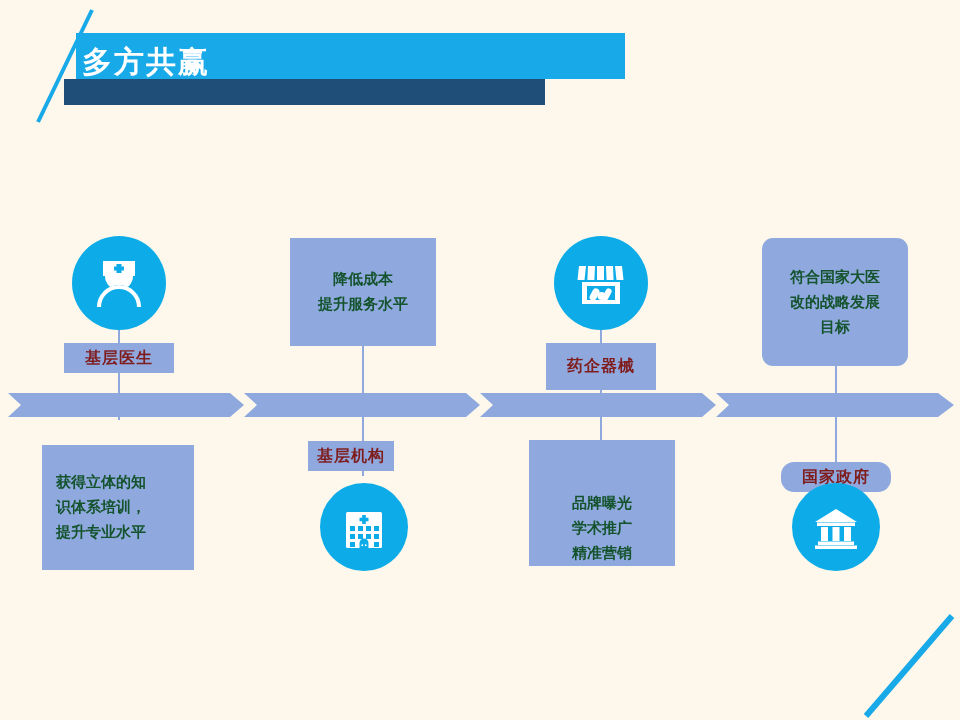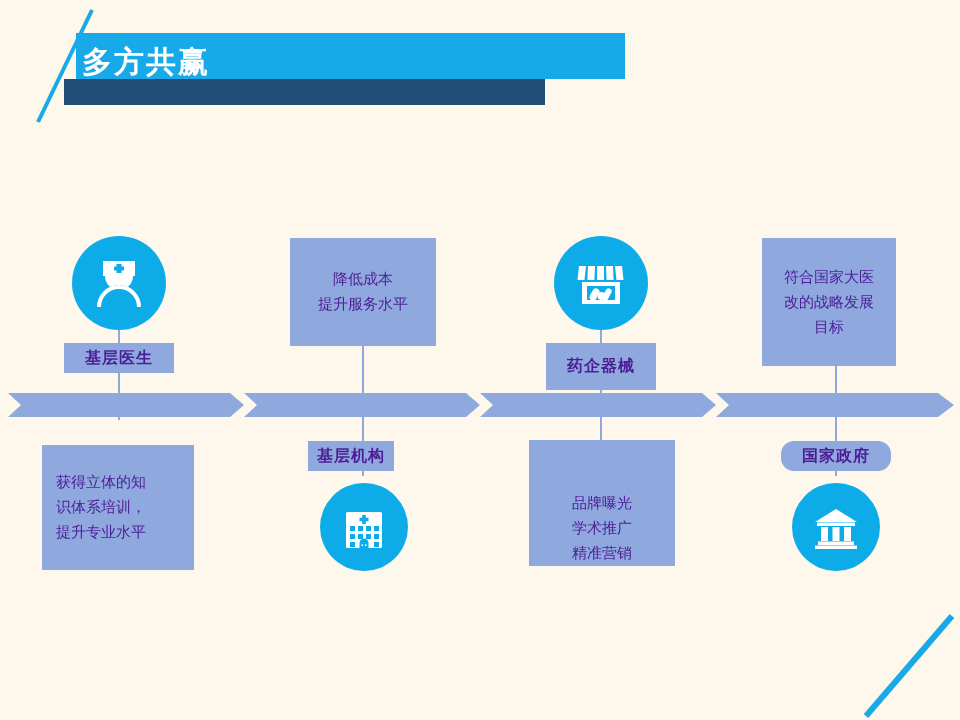--- a/index.html
+++ b/index.html
@@ -94,37 +94,37 @@
     display: flex;
     align-items: center;
     justify-content: center;
   }
   .circle-icon svg { display: block; }
 
   
   .chip {
     position: absolute;
     background: #8FA9DF;
-    color: #4c1d95;
+    color: #7f1d1d;
     font-size: 16px;
     font-weight: bold;
     letter-spacing: 1px;
     display: flex;
     align-items: center;
     justify-content: center;
     white-space: nowrap;
   }
 
   
   .desc-box {
     position: absolute;
     background: #8FA9DF;
-    color: #4c1d95;
+    color: #14532d;
     font-size: 15px;
-    font-weight: normal;
+    font-weight: bold;
     line-height: 25px;
     display: flex;
     align-items: center;
     box-sizing: border-box;
   }
   .desc-box.center {
     justify-content: center;
     text-align: center;
   }
   .desc-box.left {
@@ -249,27 +249,27 @@
   </div>
 
   <div class="desc-box center" style="left:529px; top:440px; width:146px; height:126px;align-items:flex-end;">
     <div class="desc-inner">品牌曝光
 学术推广
 精准营销</div>
   </div>
 
   <div class="stem" style="left:835px; top:346px; height:130px;"></div>
 
-  <div class="desc-box center" style="left:762px; top:238px; width:134px; height:128px;">
+  <div class="desc-box center" style="left:762px; top:238px; width:146px; height:128px;border-radius:11px;">
     <div class="desc-inner">符合国家大医
 改的战略发展
 目标</div>
   </div>
 
-  <div class="chip" style="left:781px; top:441px; width:110px; height:30px;border-radius:13px;">
+  <div class="chip" style="left:781px; top:462px; width:110px; height:30px;border-radius:13px;">
     <span>国家政府</span>
   </div>
 
   <div class="circle-icon" style="left:792px; top:483px; width:88px; height:88px;">
     <svg width="52" height="52" viewBox="0 0 52 52">
 
       <path d="M26 8 L47 21 H5 Z" fill="#FFFFFF"></path>
       <rect x="7" y="21.5" width="38" height="3.5" fill="#FFFFFF"></rect>
 
       <rect x="11" y="26" width="7" height="14" fill="#FFFFFF"></rect>

